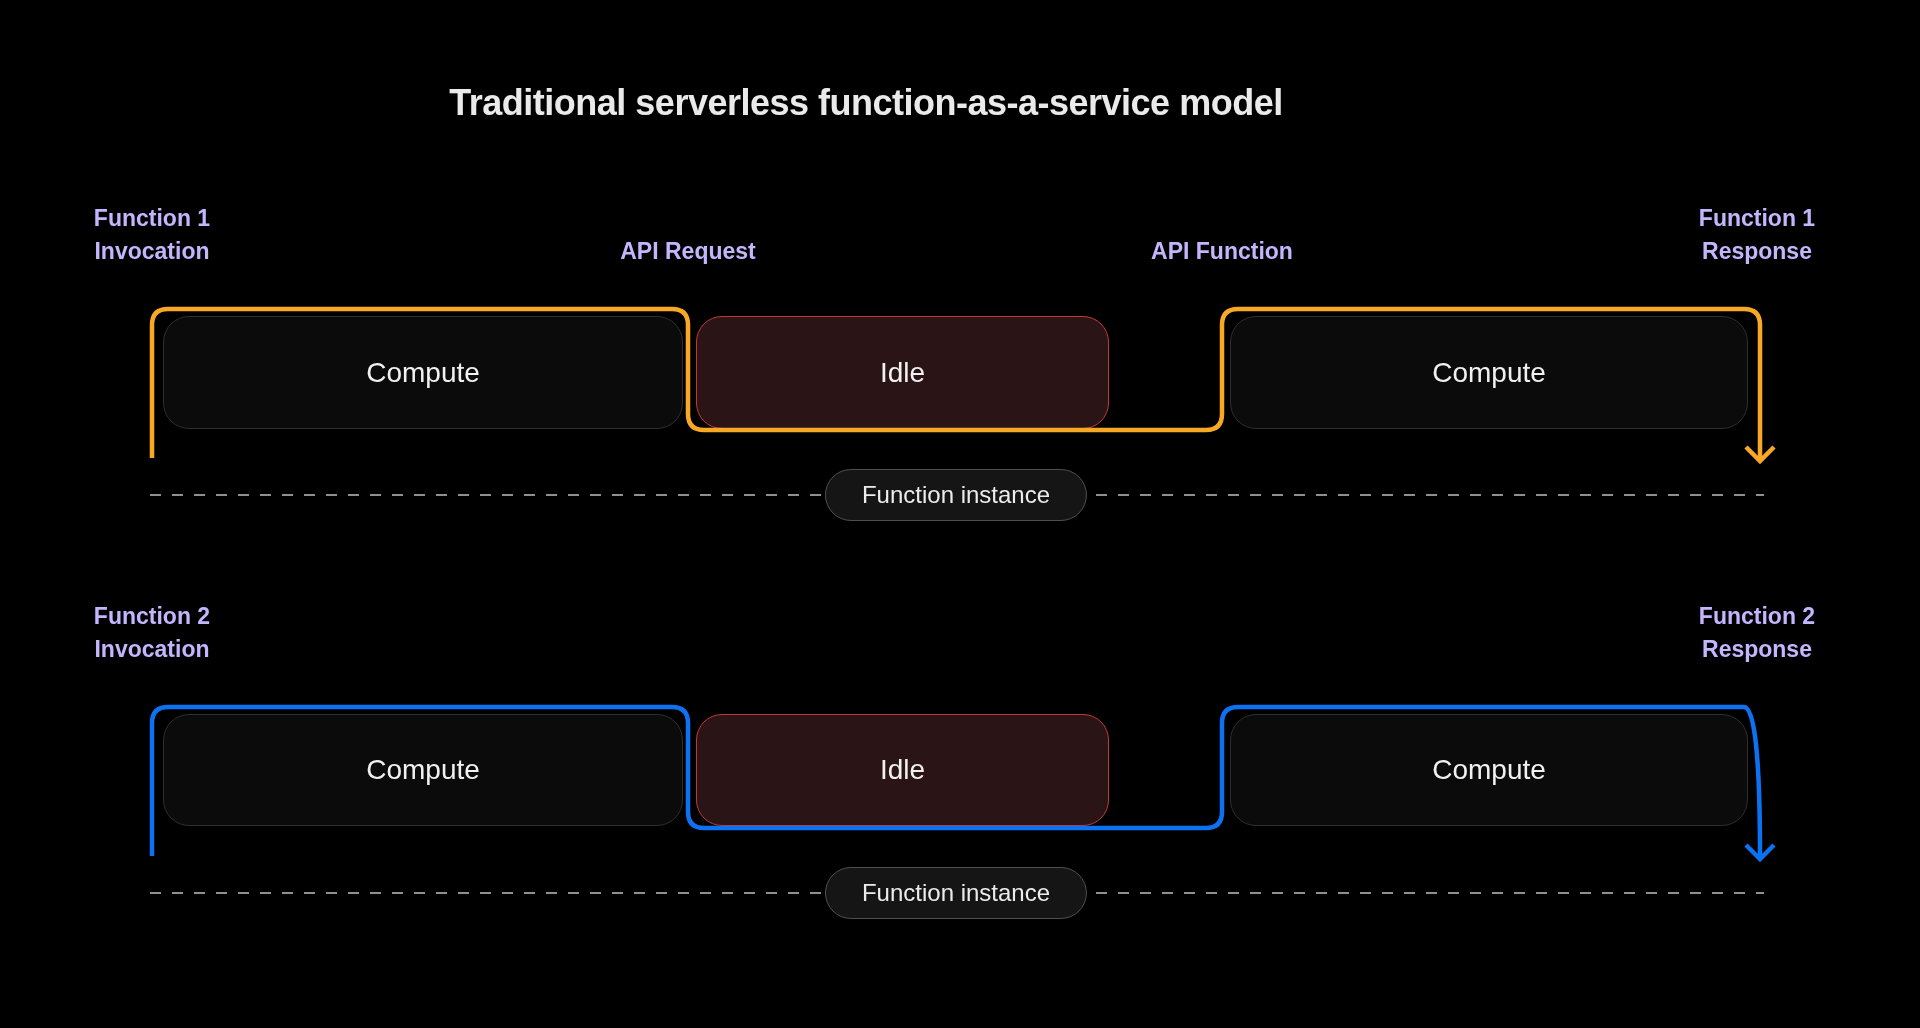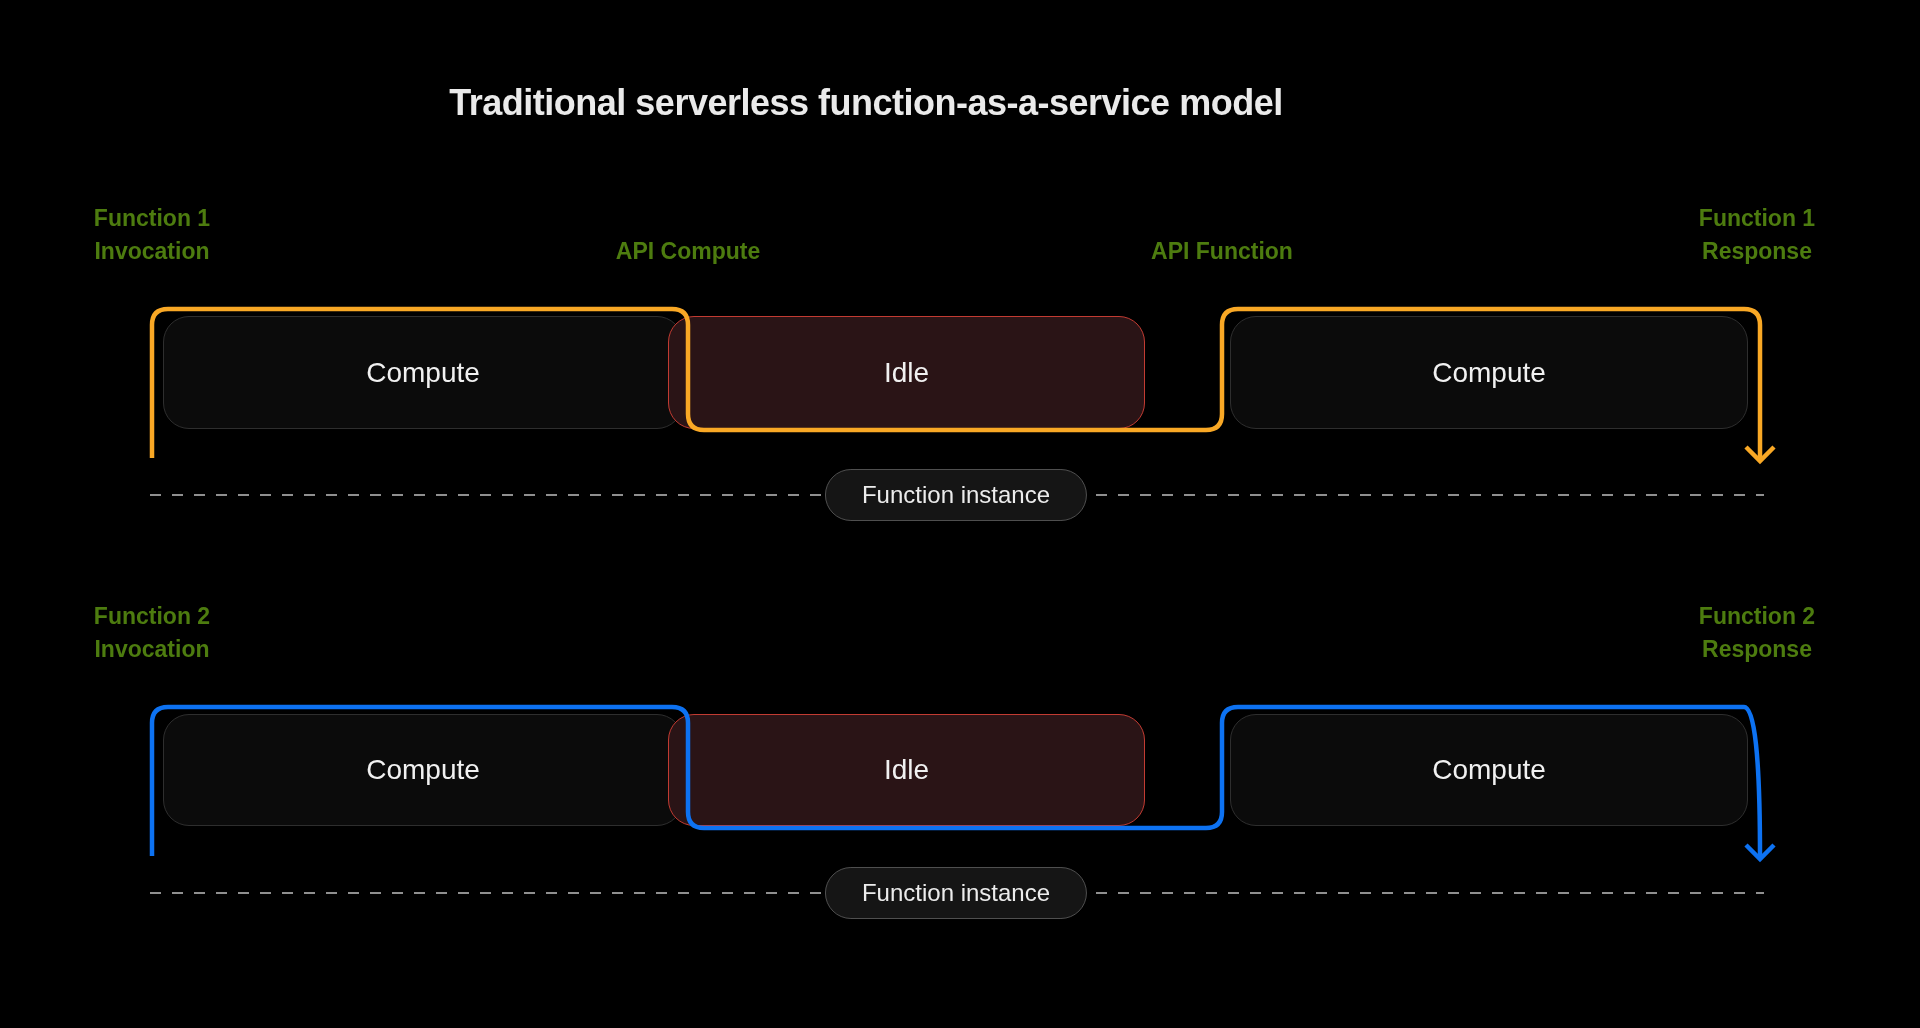--- a/index.html
+++ b/index.html
@@ -20,42 +20,42 @@
     position:absolute;inset:0;width:1920px;height:1028px;
     z-index:2;pointer-events:none;
   }
   .flow-path{fill:none;stroke-width:4.5px;}
   .flow-path.orange, .chev.orange{stroke:var(--accent-orange,#F9A825);}
   .flow-path.blue, .chev.blue{stroke:var(--accent-blue,#0D72F2);}
   .chev{fill:none;stroke-width:4.5px;stroke-linejoin:miter;}
   .dash-line{stroke:var(--dash,#8f8f8f);stroke-width:2px;stroke-dasharray:11 11;}
   .label-block{
     position:absolute;transform:translateX(-50%);
-    text-align:center;color:#4d7c0f;
+    text-align:center;color:#c4b5fd;
     font-size:23px;font-weight:700;line-height:33px;
     white-space:nowrap;z-index:1;
   }
   .phase-box{
     position:absolute;box-sizing:border-box;
     display:flex;align-items:center;justify-content:center;
     border-radius:26px;z-index:1;
     font-size:28px;color:#f1f1f1;
   }
   .phase-box.compute{
     background:var(--box-bg,#0b0b0b);
     border:1px solid var(--box-border,#2e2e2e);
   }
   .phase-box.idle{
     background:var(--idle-bg,#2a1416);
     border:1.5px solid var(--idle-border,#c23b32);
   }
   .row1-box{top:316px;height:113px;}
   .row2-box{top:714px;height:112px;}
   .bx-1{left:163px;width:520px;}
-  .bx-2{left:668px;width:477px;}
+  .bx-2{left:696px;width:413px;}
   .bx-3{left:1230px;width:518px;}
   .instance-pill{
     position:absolute;left:956px;transform:translate(-50%,-50%);
     height:52px;padding:16px 36px;border-radius:26px;
     background:var(--pill-bg,#151515);
     border:1px solid var(--pill-border,#4f4f4f);
     display:flex;align-items:center;justify-content:center;
     font-size:24px;color:#ececec;white-space:nowrap;
     z-index:3;box-sizing:border-box;
   }
@@ -77,21 +77,21 @@
     <polyline class="chev orange" points="1746,447 1760,461 1774,447"></polyline>
 
     <path class="flow-path blue" d="M 152 856 L 152 723 Q 152 707 168 707 L 672 707 Q 688 707 688 723 L 688 812 Q 688 828 704 828 L 1206 828 Q 1222 828 1222 812 L 1222 723 Q 1222 707 1238 707 L 1744 707 Q 1760 707 1760 857"></path>
     <polyline class="chev blue" points="1746,845 1760,859 1774,845"></polyline>
   </svg>
 
   <div class="label-block" style="left:152px;top:202px;">
     <div>Function 1</div>
     <div>Invocation</div>
   </div>
-  <div class="label-block" style="left:688px;top:235px;">API Compute</div>
+  <div class="label-block" style="left:688px;top:235px;">API Request</div>
   <div class="label-block" style="left:1222px;top:235px;">API Function</div>
   <div class="label-block" style="left:1757px;top:202px;">
     <div>Function 1</div>
     <div>Response</div>
   </div>
 
   <div class="phase-box compute row1-box bx-1">
     <span>Compute</span>
   </div>
   <div class="phase-box idle row1-box bx-2">

